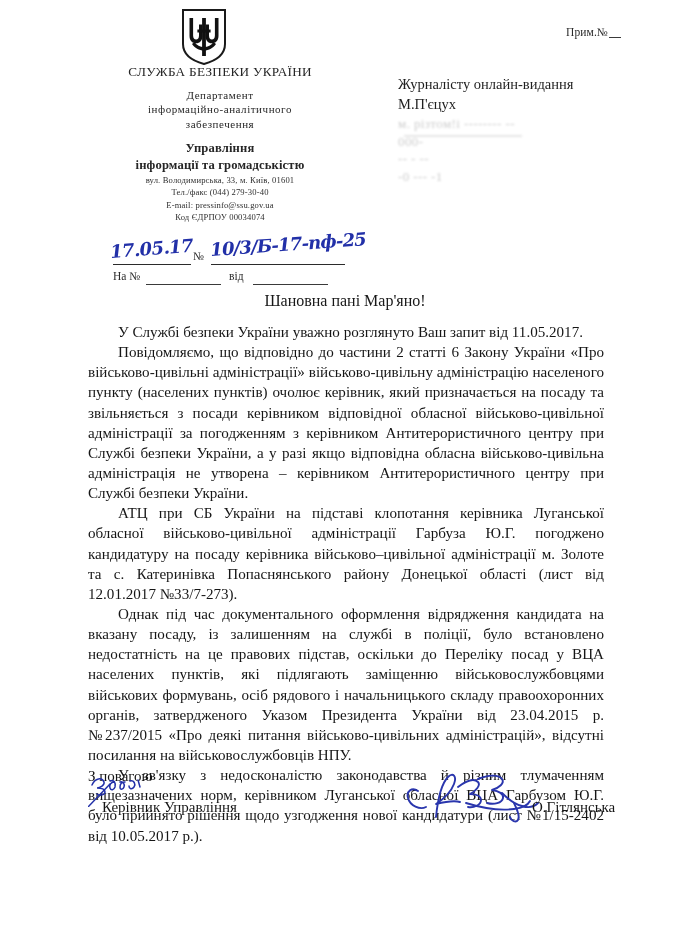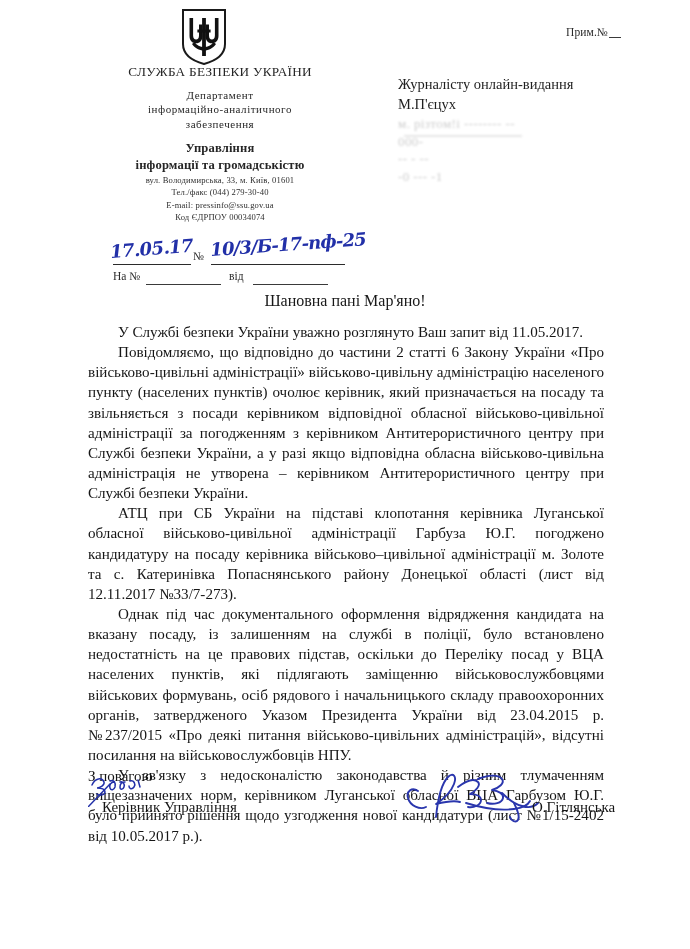--- a/index.html
+++ b/index.html
@@ -348,21 +348,21 @@
       <div>-- -   --</div>
       <div>-0  --- -1</div>
     </div>
   </div>
 
   <div class="salutation">Шановна пані Мар'яно!</div>
 
   <div class="body">
     <p>У Службі безпеки України уважно розглянуто Ваш запит від 11.05.2017.</p>
     <p>Повідомляємо, що відповідно до частини 2 статті 6 Закону України «Про військово-цивільні адміністрації» військово-цивільну адміністрацію населеного пункту (населених пунктів) очолює керівник, який призначається на посаду та звільняється з посади керівником відповідної обласної військово-цивільної адміністрації за погодженням з керівником Антитерористичного центру при Службі безпеки України, а у разі якщо відповідна обласна військово-цивільна адміністрація не утворена – керівником Антитерористичного центру при Службі безпеки України.</p>
-    <p>АТЦ при СБ України на підставі клопотання керівника Луганської обласної військово-цивільної адміністрації Гарбуза Ю.Г. погоджено кандидатуру на посаду керівника військово–цивільної адміністрації м. Золоте та с. Катеринівка Попаснянського району Донецької області (лист від 12.11.2017 №33/7-273).</p>
+    <p>АТЦ при СБ України на підставі клопотання керівника Луганської обласної військово-цивільної адміністрації Гарбуза Ю.Г. погоджено кандидатуру на посаду керівника військово–цивільної адміністрації м. Золоте та с. Катеринівка Попаснянського району Донецької області (лист від 12.01.2017 №33/7-273).</p>
     <p>Однак під час документального оформлення відрядження кандидата на вказану посаду, із залишенням на службі в поліції, було встановлено недостатність на це правових підстав, оскільки до Переліку посад у ВЦА населених пунктів, які підлягають заміщенню військовослужбовцями військових формувань, осіб рядового і начальницького складу правоохоронних органів, затвердженого Указом Президента України від 23.04.2015 р. №237/2015 «Про деякі питання військово-цивільних адміністрацій», відсутні посилання    на військовослужбовців НПУ.</p>
     <p>У зв'язку з недосконалістю законодавства й різним тлумаченням вищезазначених норм, керівником Луганської обласної ВЦА Гарбузом Ю.Г. було прийнято рішення щодо узгодження нової кандидатури (лист №1/15-2402 від 10.05.2017 р.).</p>
   </div>
 
   <div class="sig-block">
     <p class="sig-regards">З повагою</p>
     <div class="sig-row">
 
       <svg class="sig-scribble" viewBox="0 0 72 34" aria-hidden="true">
         <g fill="none" stroke="currentColor" stroke-width="1.5" stroke-linecap="round">

